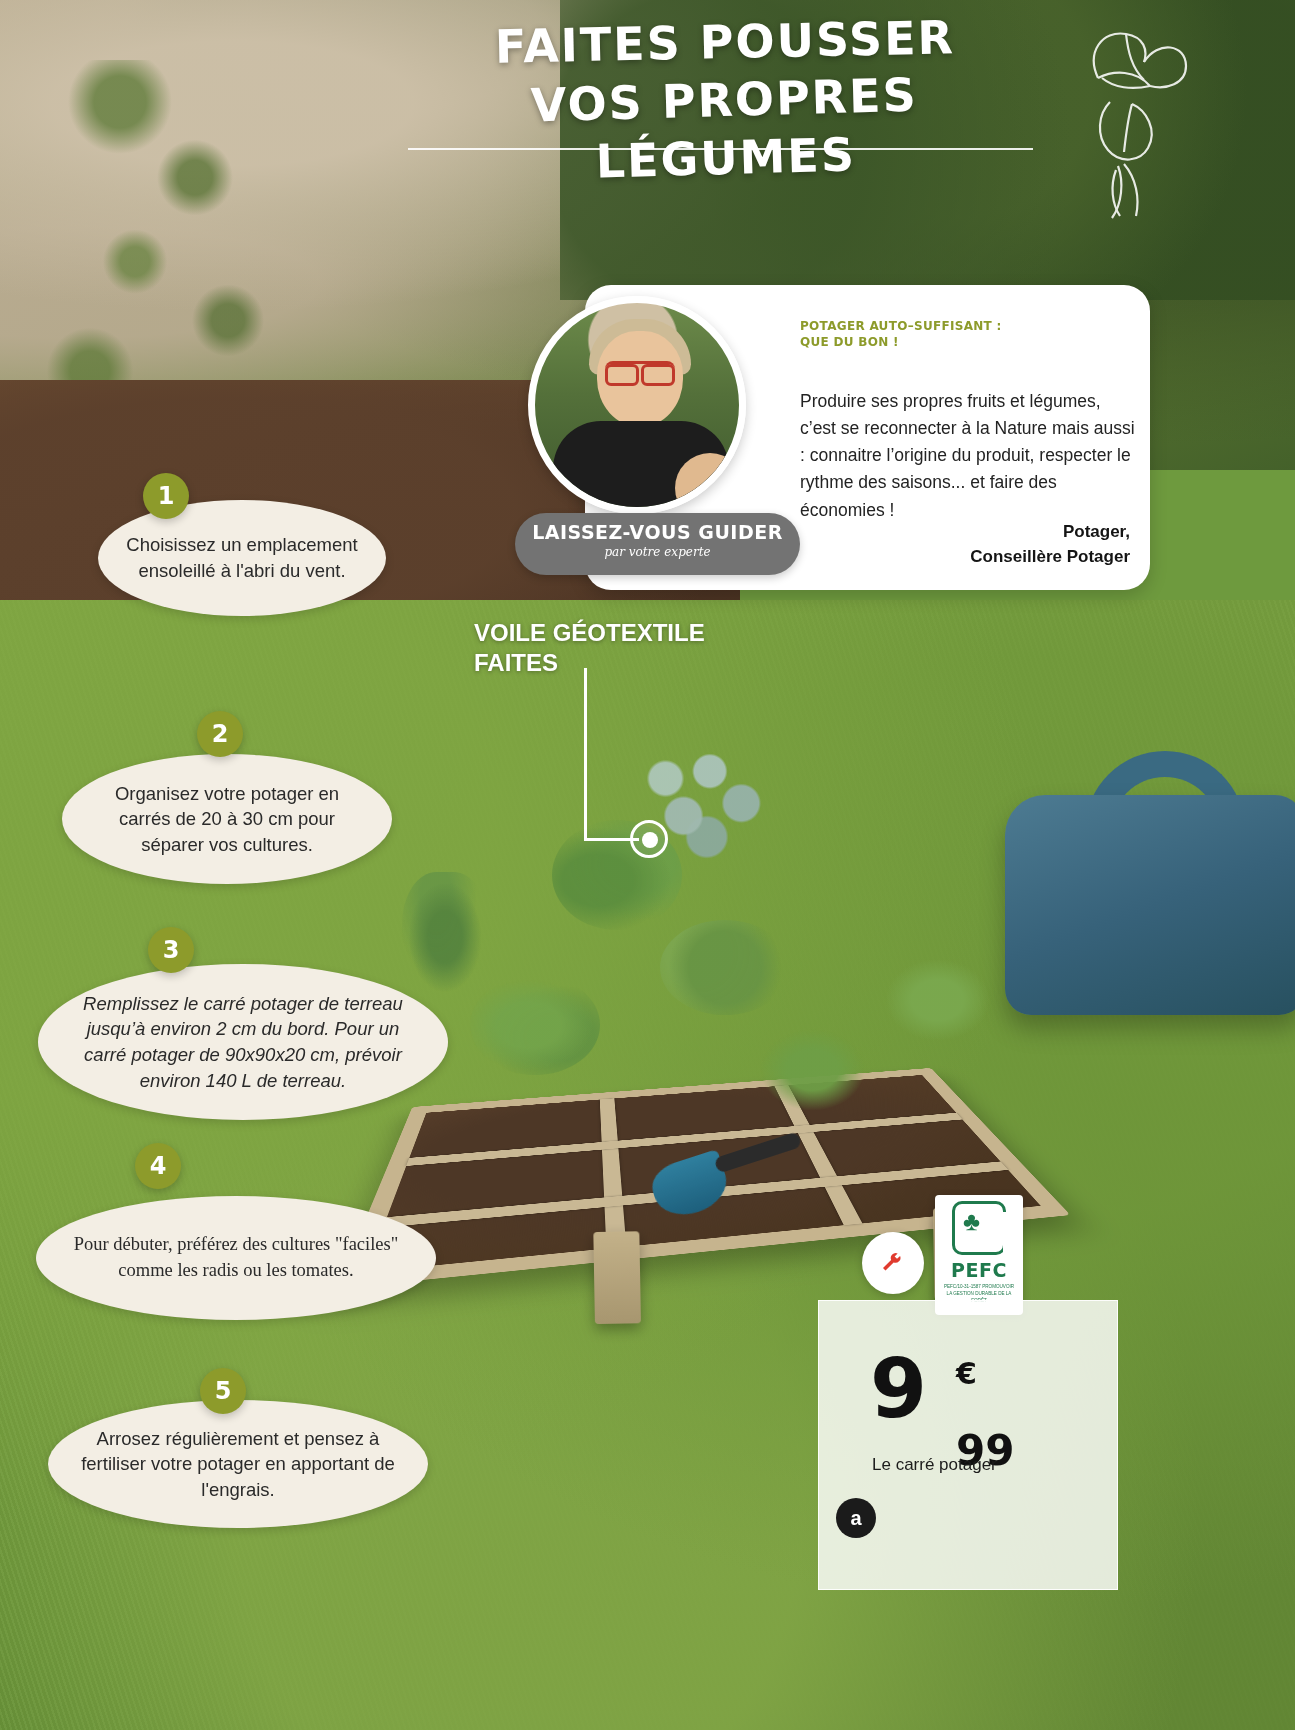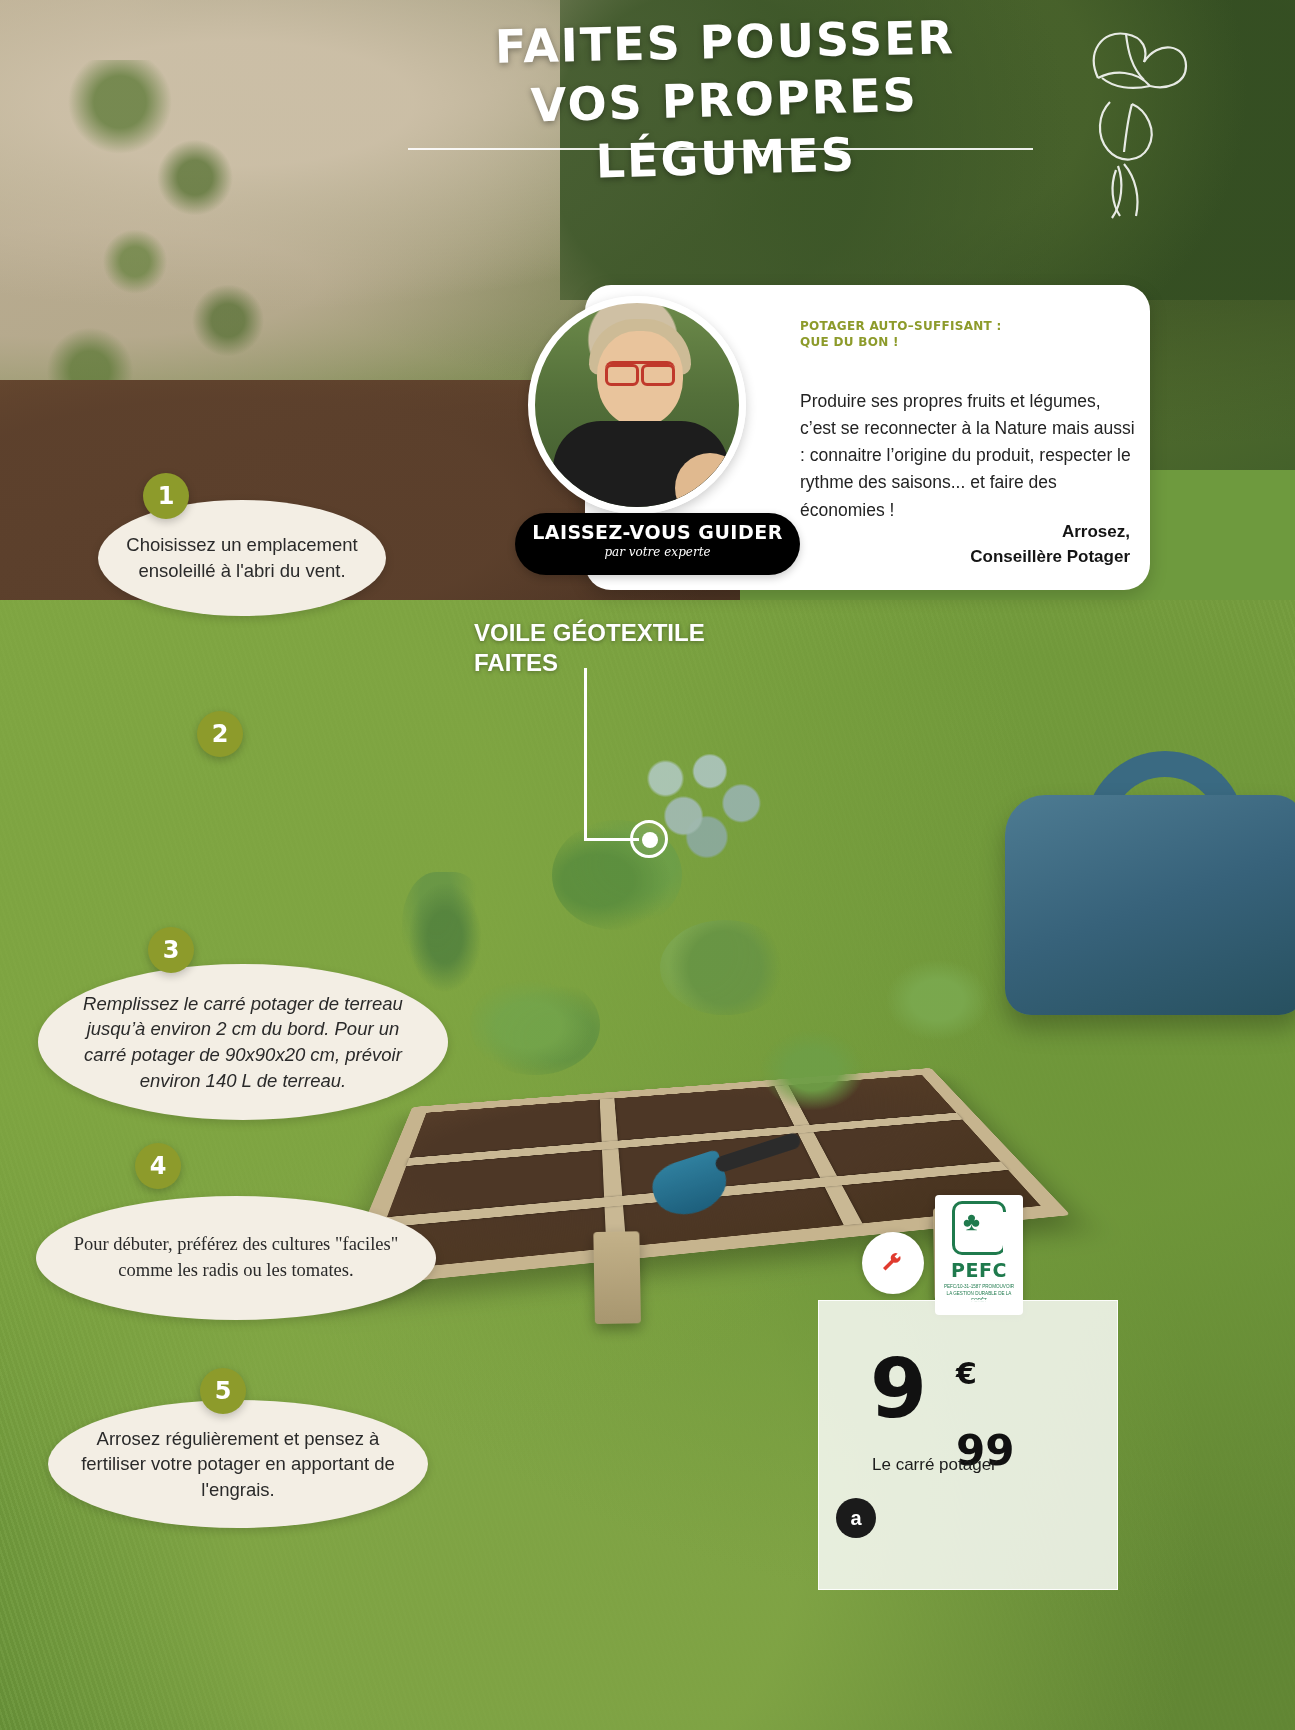--- a/index.html
+++ b/index.html
@@ -136,21 +136,21 @@
     background: #1d1d1d;
   }
   .expert-photo .arm {
     position:absolute; left:140px; top:150px; width:70px; height:70px;
     border-radius: 50%;
     background: #e0b98f;
   }
 
   .guide-pill {
     position: absolute; left: 515px; top: 513px; width: 285px; height: 62px;
-    background: #000000;
+    background: #737373;
     border-radius: 31px;
     color: #fff;
     text-align: center;
     padding-top: 8px;
     box-shadow: 0 3px 8px rgba(0,0,0,0.2);
   }
   .guide-pill .l1 {
     font-family: "DejaVu Sans", sans-serif;
     font-weight: bold; font-size: 19px; letter-spacing: .5px;
   }
@@ -451,21 +451,21 @@
     <div class="torso"></div>
     <div class="arm"></div>
   </div>
 
   <div class="expert-title">
     <div>POTAGER AUTO–SUFFISANT :</div>
     <div>QUE DU BON !</div>
   </div>
   <div class="expert-body">Produire ses propres fruits et légumes, c’est se reconnecter à la Nature mais aussi : connaitre l’origine du produit, respecter le rythme des saisons... et faire des économies !</div>
   <div class="expert-sign">
-    <div>Arrosez,</div>
+    <div>Potager,</div>
     <div>Conseillère Potager</div>
   </div>
 
   <div class="guide-pill">
     <div class="l1">LAISSEZ-VOUS GUIDER</div>
     <div class="l2">par votre experte</div>
   </div>
 
   <div class="planter">
     <div class="pl-box">
@@ -503,20 +503,23 @@
   <div class="geo-line-v"></div>
   <div class="geo-line-h"></div>
   <div class="geo-dot"></div>
 
   <div class="badge" id="n1">1</div>
   <div class="bubble" id="b1">
     <span>Choisissez un emplacement ensoleillé à l'abri du vent.</span>
   </div>
 
   <div class="badge" id="n2">2</div>
+  <div class="bubble" id="b2">
+    <span>Organisez votre potager en carrés de 20 à 30 cm pour séparer vos cultures.</span>
+  </div>
 
   <div class="badge" id="n3">3</div>
   <div class="bubble it" id="b3">
     <span>Remplissez le carré potager de terreau jusqu’à environ 2 cm du bord. Pour un carré potager de 90x90x20 cm, prévoir environ 140 L de terreau.</span>
   </div>
 
   <div class="badge" id="n4">4</div>
   <div class="bubble" id="b4">
     <span>Pour débuter, préférez des cultures "faciles" comme les radis ou les tomates.</span>
   </div>

